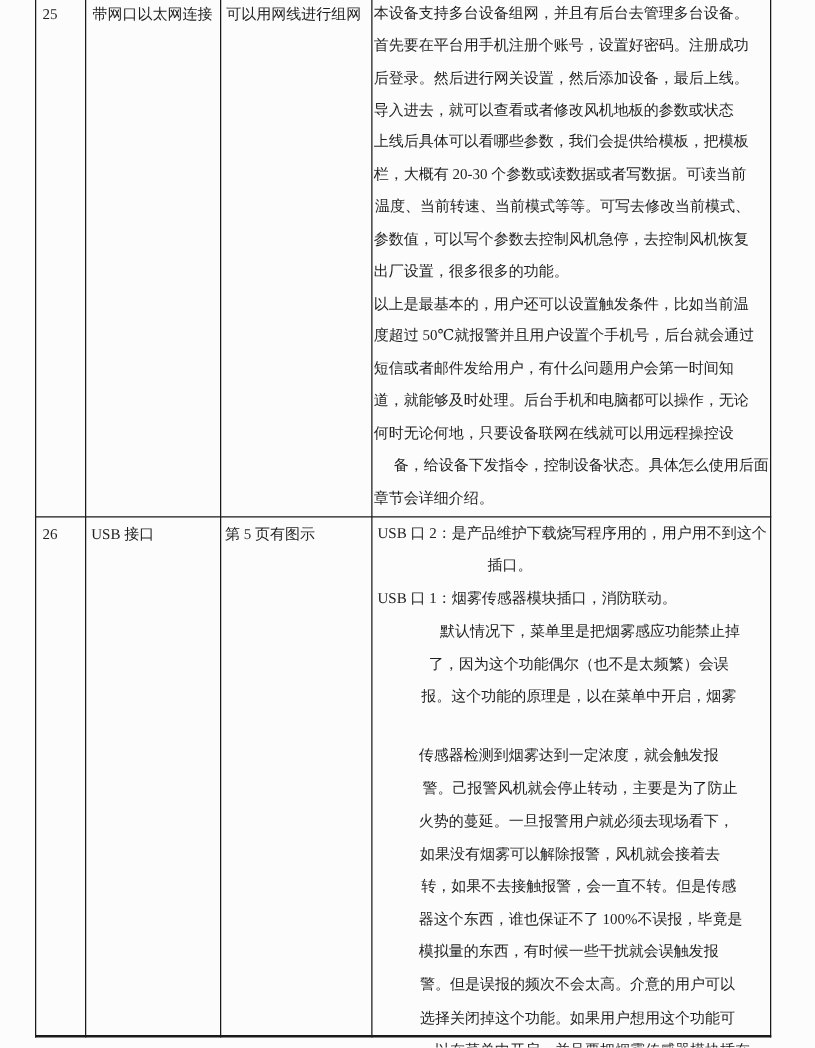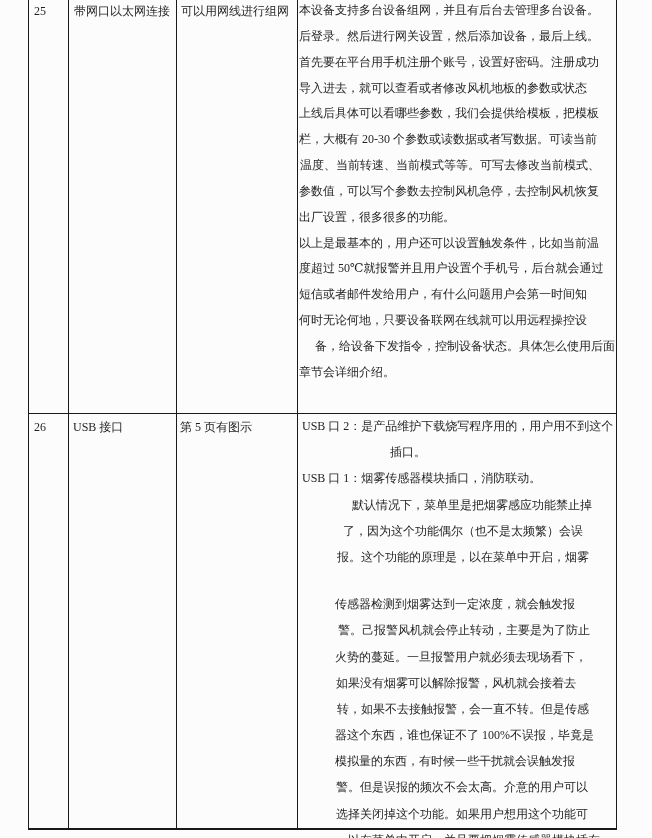--- a/index.html
+++ b/index.html
@@ -69,31 +69,32 @@
   <div class="vline vl4"></div>
   <div class="vline vl5"></div>
   <div class="hline hl-mid"></div>
   <div class="hline hl-bottom"></div>
 
   <div class="cell c-num-1">25</div>
   <div class="cell c-name-1">带网口以太网连接</div>
   <div class="cell c-note-1">可以用网线进行组网</div>
   <div class="detail d-1">
       <div class="line" style="padding-left: 0px;">本设备支持多台设备组网，并且有后台去管理多台设备。</div>
+      <div class="line" style="padding-left: 0px;">首先要在平台用手机注册个账号，设置好密码。注册成功</div>
       <div class="line" style="padding-left: 0px;">后登录。然后进行网关设置，然后添加设备，最后上线。</div>
-      <div class="line" style="padding-left: 0px;">首先要在平台用手机注册个账号，设置好密码。注册成功</div>
       <div class="line" style="padding-left: 0px;">导入进去，就可以查看或者修改风机地板的参数或状态</div>
       <div class="line" style="padding-left: 0px;">上线后具体可以看哪些参数，我们会提供给模板，把模板</div>
       <div class="line" style="padding-left: 0px;">栏，大概有 20-30 个参数或读数据或者写数据。可读当前</div>
       <div class="line" style="padding-left: 1px;">温度、当前转速、当前模式等等。可写去修改当前模式、</div>
       <div class="line" style="padding-left: 0px;">参数值，可以写个参数去控制风机急停，去控制风机恢复</div>
       <div class="line" style="padding-left: 0px;">出厂设置，很多很多的功能。</div>
       <div class="line" style="padding-left: 0px;">以上是最基本的，用户还可以设置触发条件，比如当前温</div>
       <div class="line" style="padding-left: 0px;">度超过 50℃就报警并且用户设置个手机号，后台就会通过</div>
       <div class="line" style="padding-left: 0px;">短信或者邮件发给用户，有什么问题用户会第一时间知</div>
+      <div class="line" style="padding-left: 0px;">道，就能够及时处理。后台手机和电脑都可以操作，无论</div>
       <div class="line" style="padding-left: 0px;">何时无论何地，只要设备联网在线就可以用远程操控设</div>
       <div class="line" style="padding-left: 16px; text-align: center;">备，给设备下发指令，控制设备状态。具体怎么使用后面</div>
       <div class="line" style="padding-left: 0px;">章节会详细介绍。</div>
     </div>
 
   <div class="cell c-num-2">26</div>
   <div class="cell c-name-2">USB 接口</div>
   <div class="cell c-note-2">第 5 页有图示</div>
   <div class="detail d-2">
       <div class="line" style="padding-left: 2px;">USB 口 2：是产品维护下载烧写程序用的，用户用不到这个</div>

